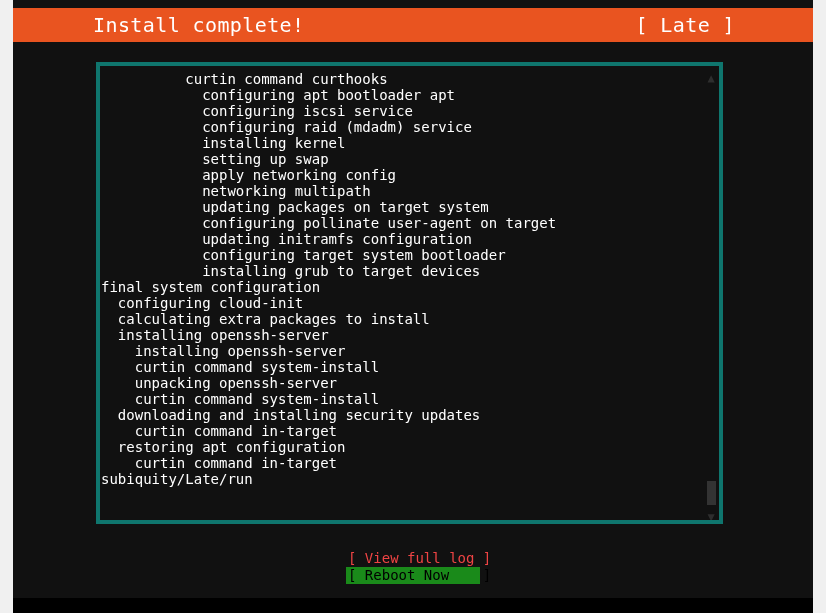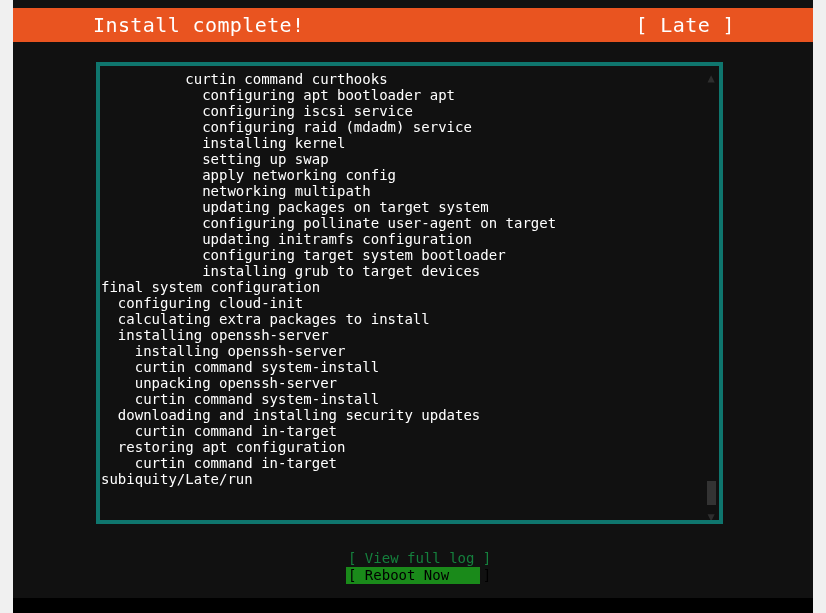--- a/index.html
+++ b/index.html
@@ -133,21 +133,21 @@
     width: 134px;
     height: 17px;
     font-size: 14px;
     line-height: 17px;
     white-space: pre;
     text-align: left;
     padding-left: 2px;
     box-sizing: border-box;
   }
   .btn.normal {
-    color: #15803d;
+    color: #ef4444;
     background: transparent;
     text-align: right;
   }
   .btn.selected {
     color: #000000;
     background: #1a8a1a;
     text-align: center;
   }
 </style>
 </head>

